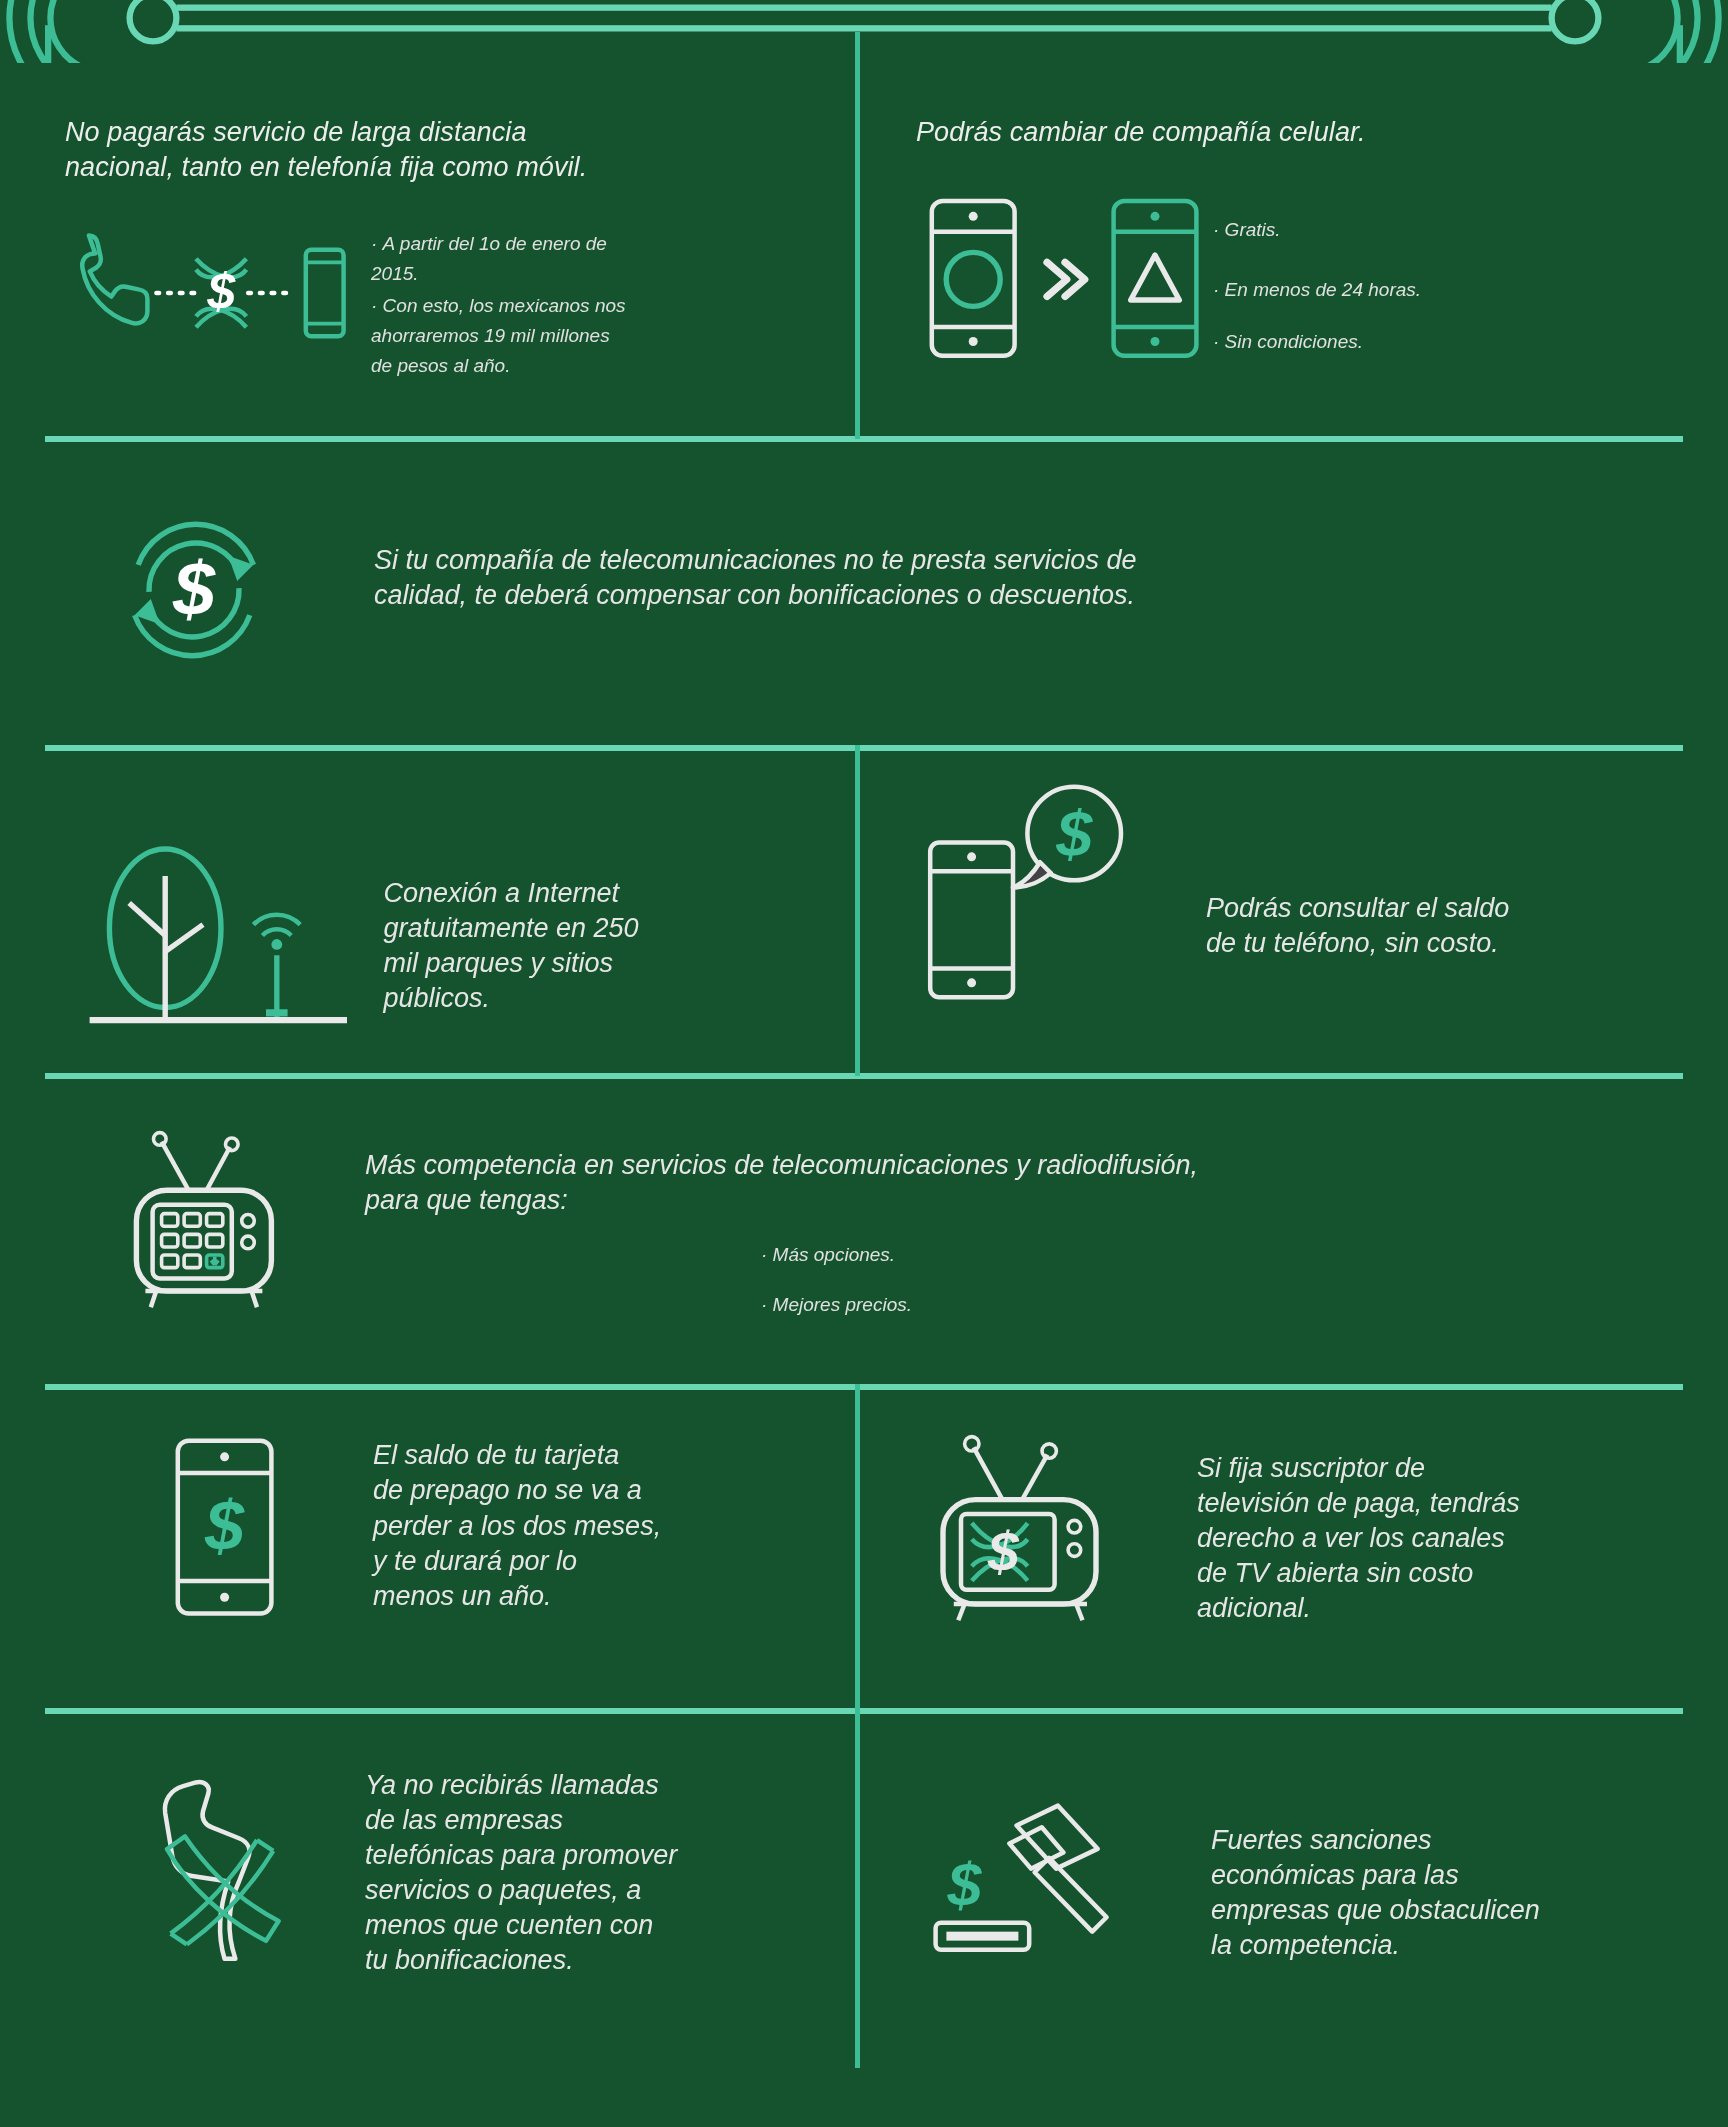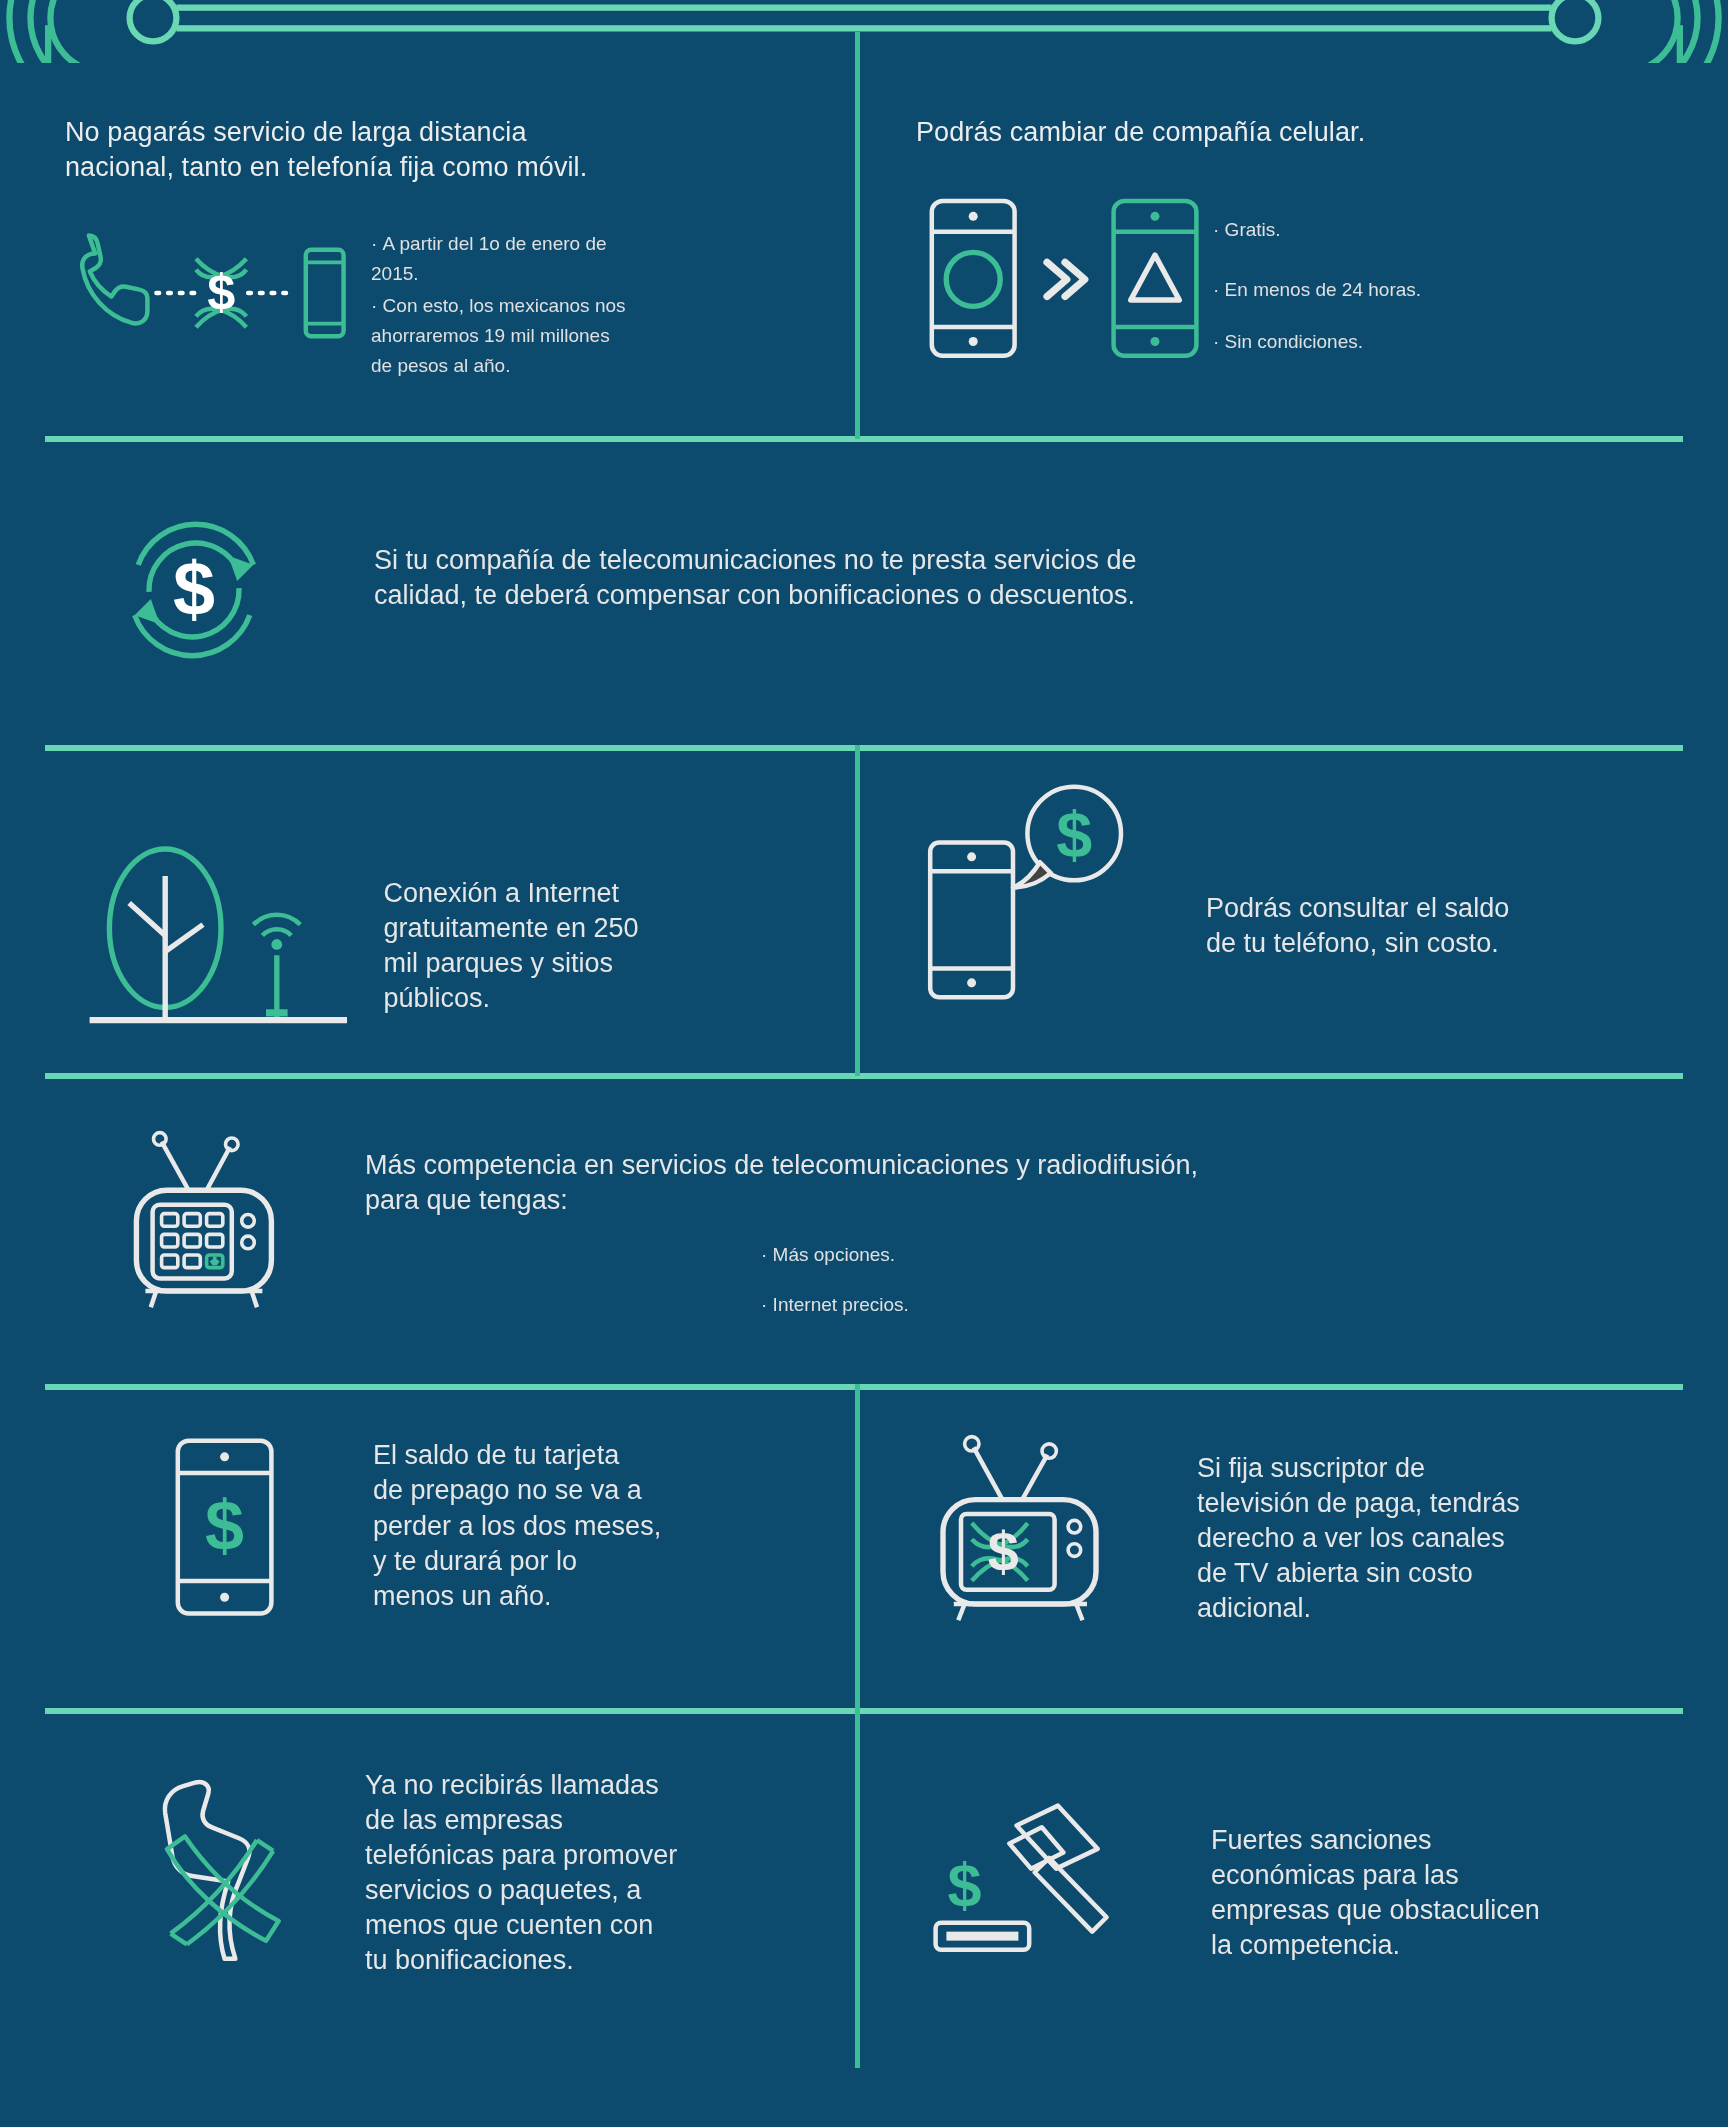--- a/index.html
+++ b/index.html
@@ -11,21 +11,22 @@
     width: 1728px;
     height: 2128px;
     overflow: hidden;
     font-family: "Liberation Sans", sans-serif;
     color: #e8e8e8;
     position: relative;
   }
   .page {
     position: absolute;
     inset: 0;
-    background: #0c4a6e;
+    background: #14532d;
+    font-style: italic;
   }
 
   
   .topbar {
     position: absolute;
     left: 0; top: 0;
     width: 1728px; height: 63px;
   }
   .topbar svg { display: block; }
 
@@ -278,21 +279,21 @@
           <path d="M154 182 l6 18" stroke="#e9e9e9" stroke-width="5"></path>
         </svg>
       </div>
       <div style="padding-left:50px; padding-top:23.4px;">
         <div class="body">
           <div>Más competencia en servicios de telecomunicaciones y radiodifusión,</div>
           <div>para que tengas:</div>
         </div>
         <div class="subs" style="margin-top:21.6px; padding-left:396px;">
           <div class="bul" style="margin-bottom:20px;">Más opciones.</div>
-          <div class="bul">Internet precios.</div>
+          <div class="bul">Mejores precios.</div>
         </div>
       </div>
     </div>
   </div>
 
   <div class="cell" style="left:126px; top:1433px; width:720px;">
     <div class="row">
       <div class="icon-wrap" style="width:198px;height:189px;">
         <svg width="189" height="185" viewBox="0 0 210 205" fill="none">
           <rect x="52" y="6" width="104" height="192" rx="12" stroke="#e9e9e9" stroke-width="5" fill="none"></rect>

